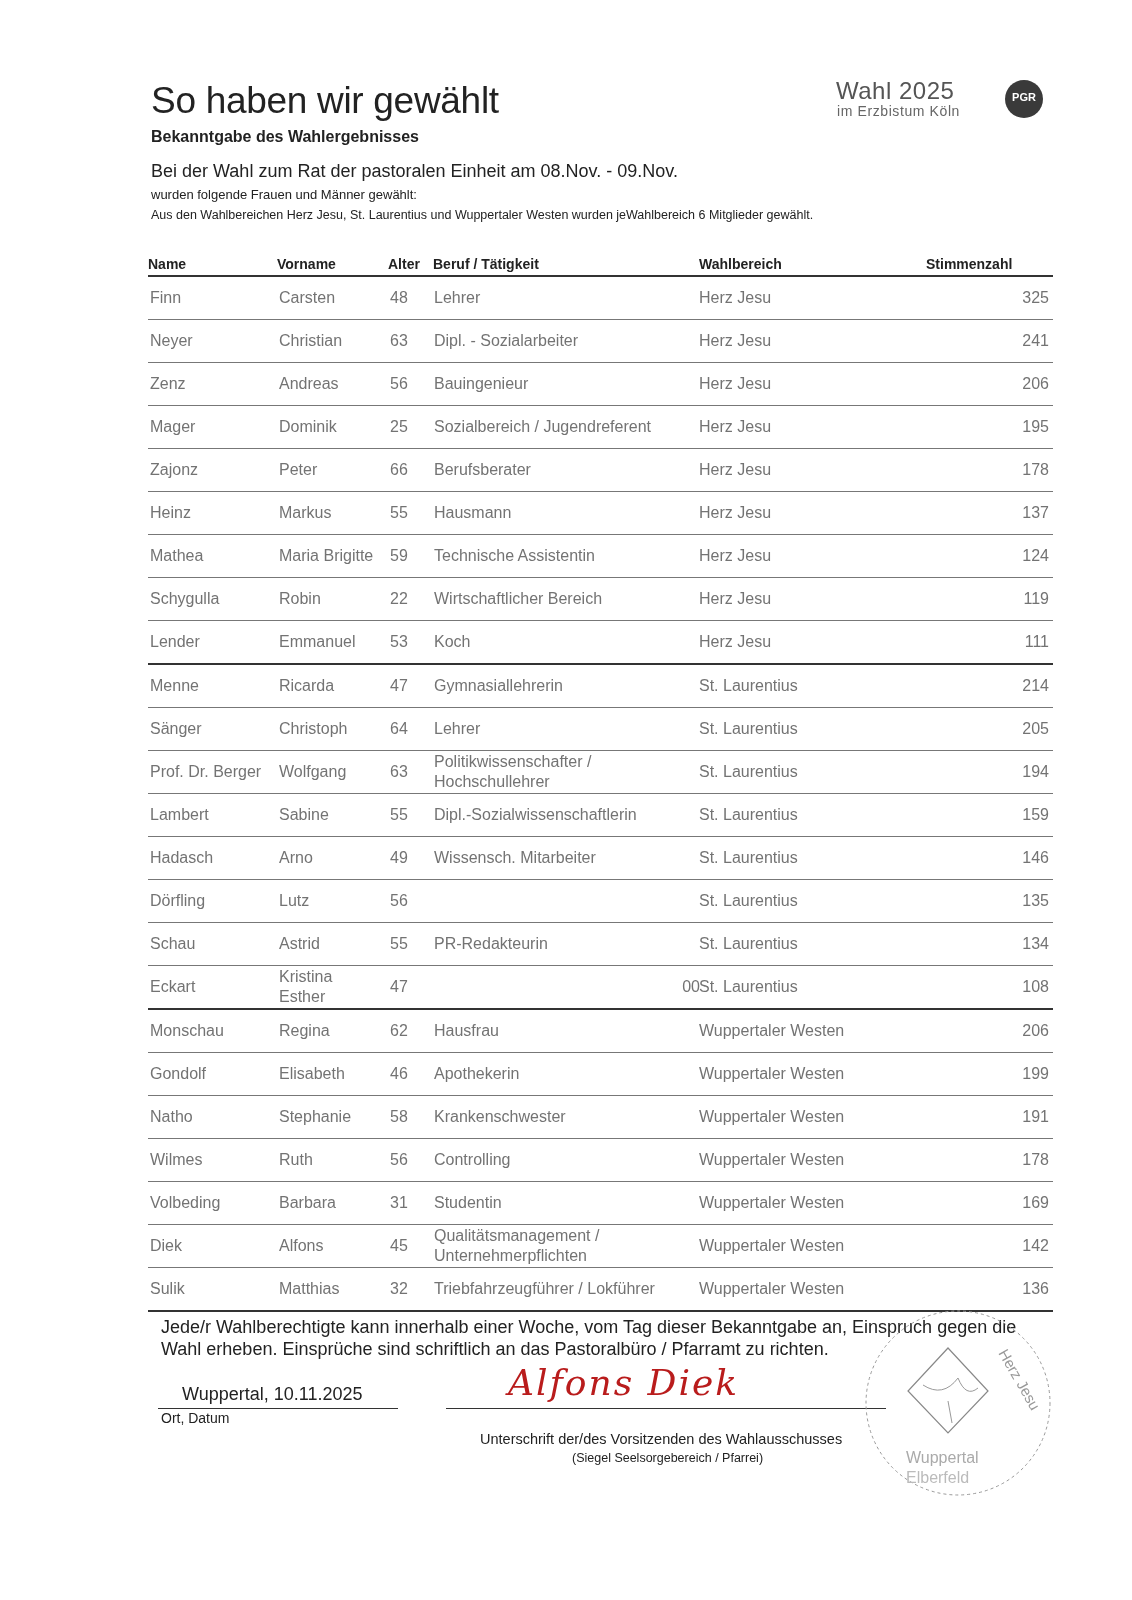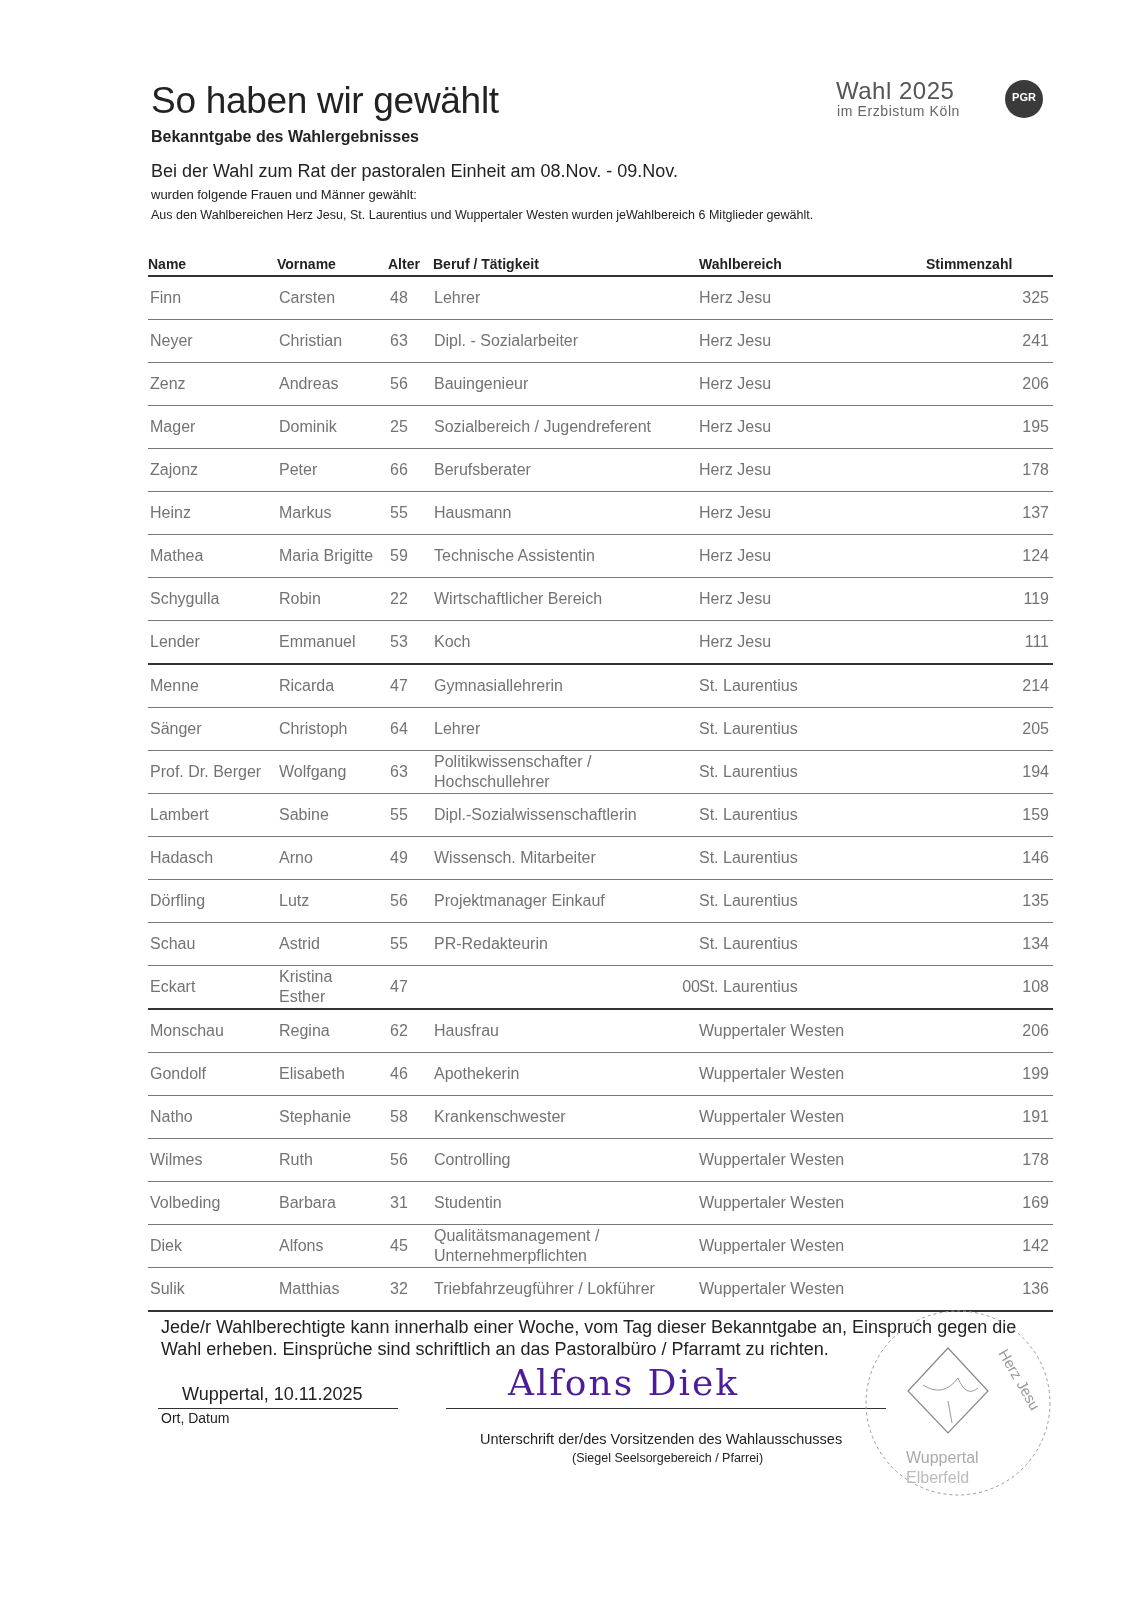--- a/index.html
+++ b/index.html
@@ -59,21 +59,21 @@
     border-bottom: 1.5px solid #333; height: 24px;
   }
   .place-date span { position: absolute; left: 24px; top: 0; font-size: 18px; color: #222; }
   .place-label { position: absolute; left: 143px; top: 1410px; font-size: 14px; color: #222; }
 
   .sig-line {
     position: absolute; left: 428px; top: 1408px; width: 440px; border-bottom: 1.5px solid #333;
   }
   .signature {
     position: absolute; left: 490px; top: 1362px;
-    font-family: "DejaVu Serif", serif; font-size: 36px; color: #4c1d95;
+    font-family: "DejaVu Serif", serif; font-style: italic; font-size: 36px; color: #b91c1c;
     letter-spacing: 2px;
   }
   .sig-label { position: absolute; left: 462px; top: 1431px; font-size: 14.5px; color: #222; }
   .seal-label { position: absolute; left: 554px; top: 1451px; font-size: 12.5px; color: #222; }
 
   .stamp {
     position: absolute; left: 830px; top: 1303px; width: 210px; height: 200px;
   }
 </style>
 </head>
@@ -214,21 +214,20 @@
       <div class="cell c-first">Arno</div>
       <div class="cell c-age">49</div>
       <div class="cell c-job">Wissensch. Mitarbeiter</div>
       <div class="cell c-area">St. Laurentius</div>
       <div class="cell c-votes">146</div>
     </div>
     <div class="row">
       <div class="cell c-name">Dörfling</div>
       <div class="cell c-first">Lutz</div>
       <div class="cell c-age">56</div>
-      <div class="cell c-job">Projektmanager Einkauf</div>
       <div class="cell c-area">St. Laurentius</div>
       <div class="cell c-votes">135</div>
     </div>
     <div class="row">
       <div class="cell c-name">Schau</div>
       <div class="cell c-first">Astrid</div>
       <div class="cell c-age">55</div>
       <div class="cell c-job">PR-Redakteurin</div>
       <div class="cell c-area">St. Laurentius</div>
       <div class="cell c-votes">134</div>

